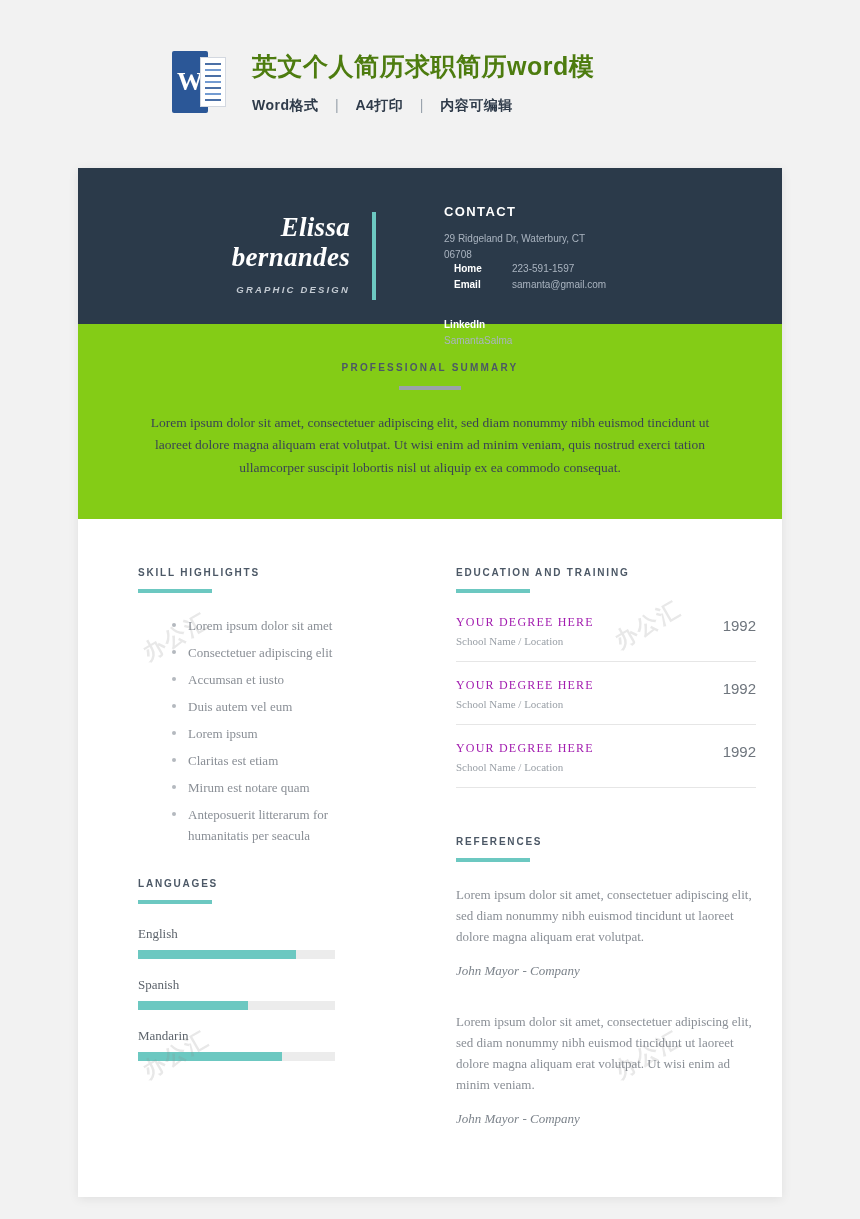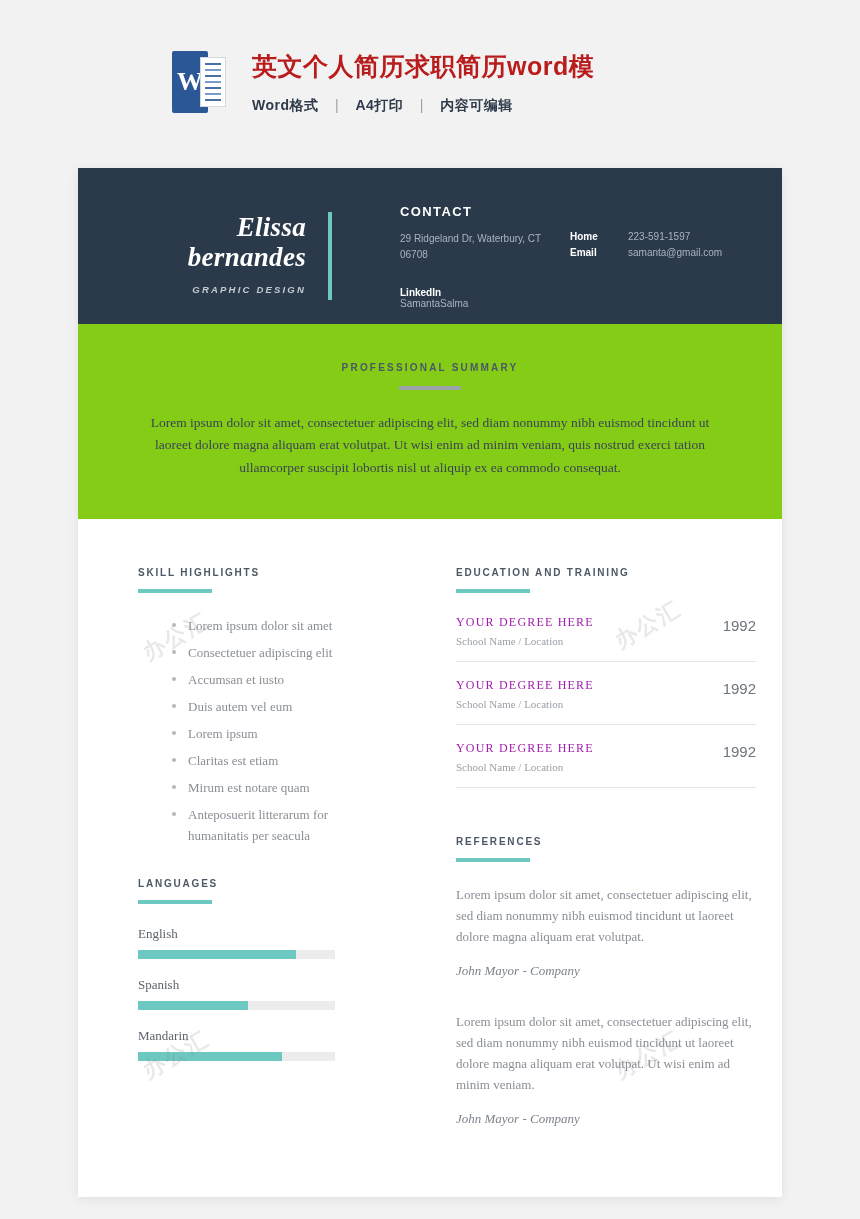--- a/index.html
+++ b/index.html
@@ -63,21 +63,21 @@
     display: block;
     height: 2px;
     background: #2b5797;
     margin-bottom: 4px;
     opacity: .85;
   }
   .word-icon .page i:nth-child(2n) { background: #5b8ac9; }
 
   .header-text { padding-top: 2px; }
   .header-title {
-    color: #b91c1c;
+    color: #4d7c0f;
     font-size: 25px;
     font-weight: bold;
     letter-spacing: .5px;
     margin-bottom: 14px;
   }
   .header-sub {
     color: #2f3b4a;
     font-size: 14px;
     font-weight: bold;
     letter-spacing: .5px;
@@ -101,21 +101,21 @@
   
   .resume-top {
     background: #2b3a4a;
     height: 156px;
     display: flex;
     align-items: flex-start;
     box-sizing: border-box;
     padding: 30px 0 0 0;
   }
   .name-block {
-    width: 250px;
+    width: 294px;
     text-align: right;
     padding-right: 22px;
     padding-top: 14px;
     box-sizing: border-box;
   }
   .name-block .nm {
     color: #ffffff;
     font-family: "Liberation Serif", serif;
     font-style: italic;
     font-weight: bold;
@@ -144,20 +144,21 @@
   }
   .contact-title {
     color: #ffffff;
     font-size: 13px;
     font-weight: bold;
     letter-spacing: 1.4px;
     margin-bottom: 12px;
   }
   .contact-row {
     display: flex;
+    flex-direction: column;
   }
   .addr {
     color: #aab4c0;
     font-size: 10px;
     line-height: 1.6;
     width: 160px;
   }
   .kv {
     margin-left: 10px;
   }
@@ -175,20 +176,21 @@
     color: #aab4c0;
     font-size: 10px;
   }
   .linked {
     margin-top: 24px;
   }
   .linked .k {
     color: #ffffff;
     font-size: 10px;
     font-weight: bold;
+    margin-bottom: 5px;
   }
   .linked .v {
     color: #aab4c0;
     font-size: 10px;
   }
 
   
   .summary {
     background: #84cc16;
     padding: 38px 0 40px 0;

